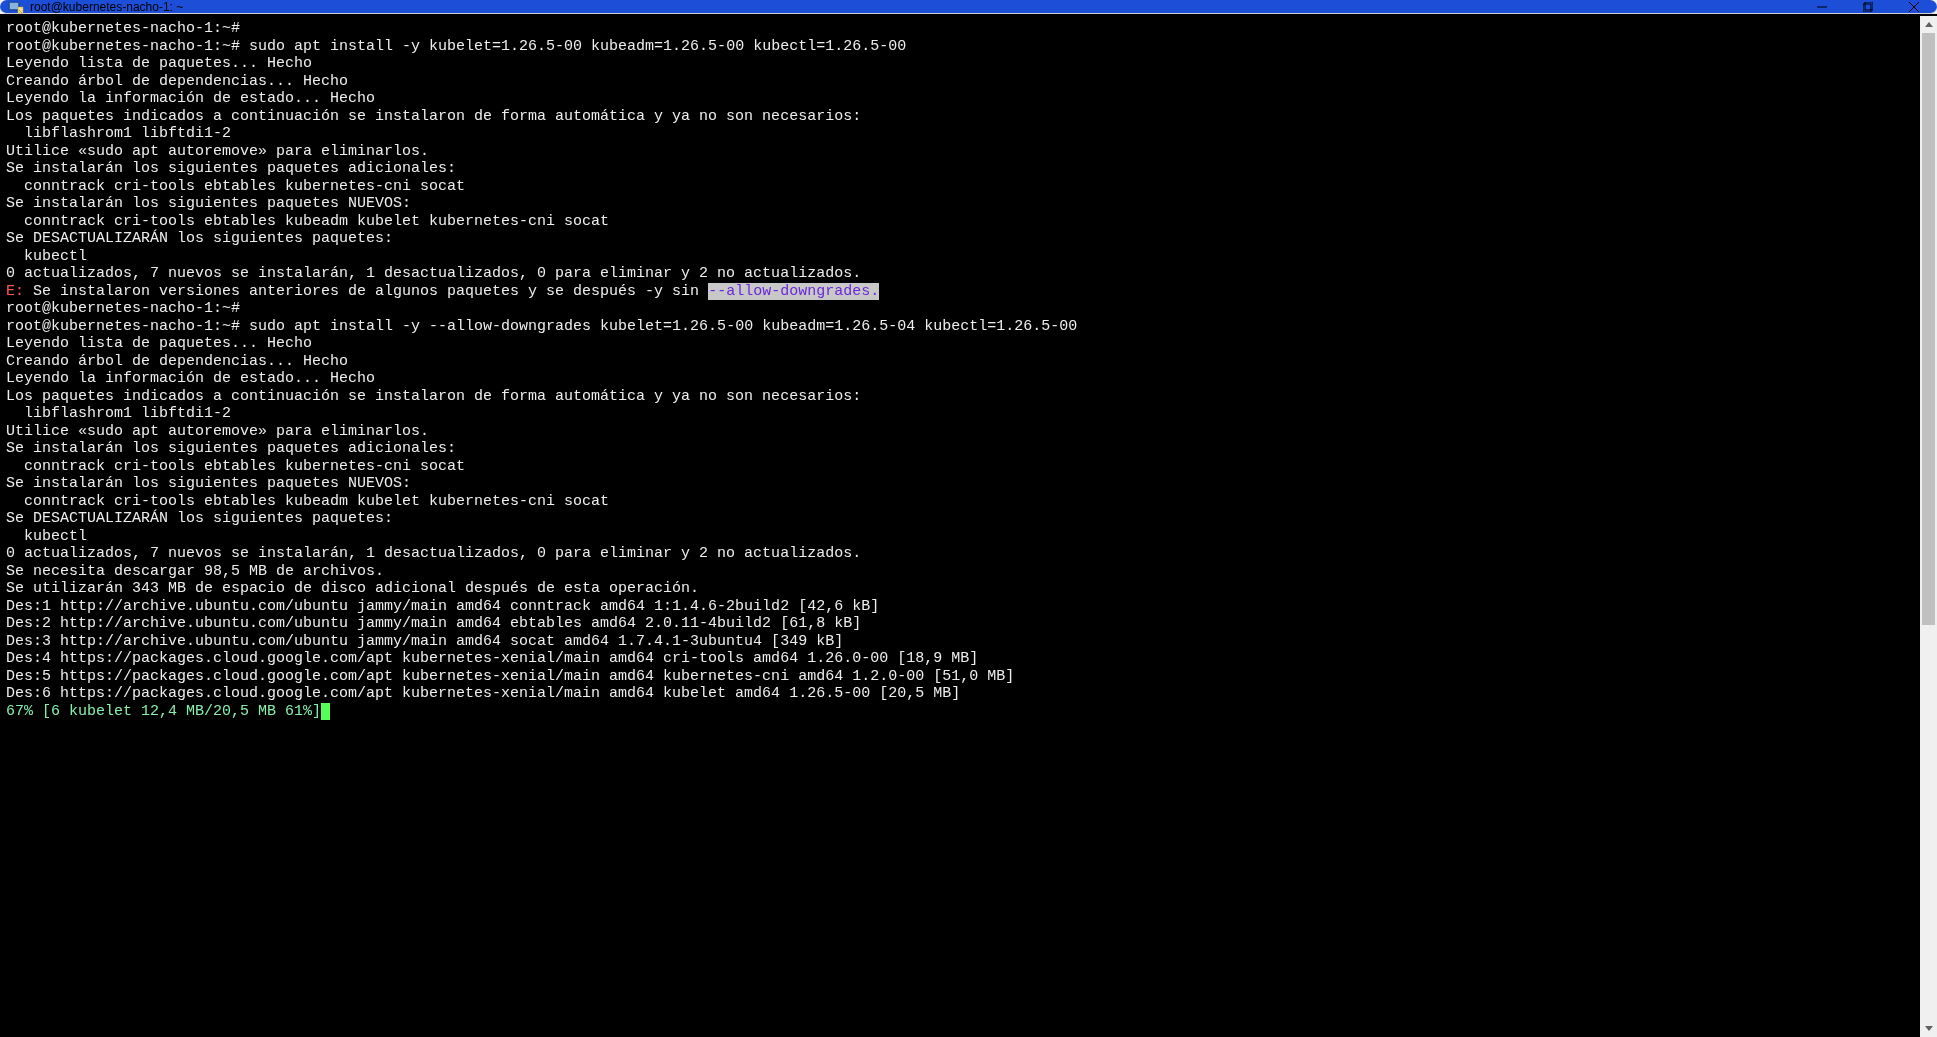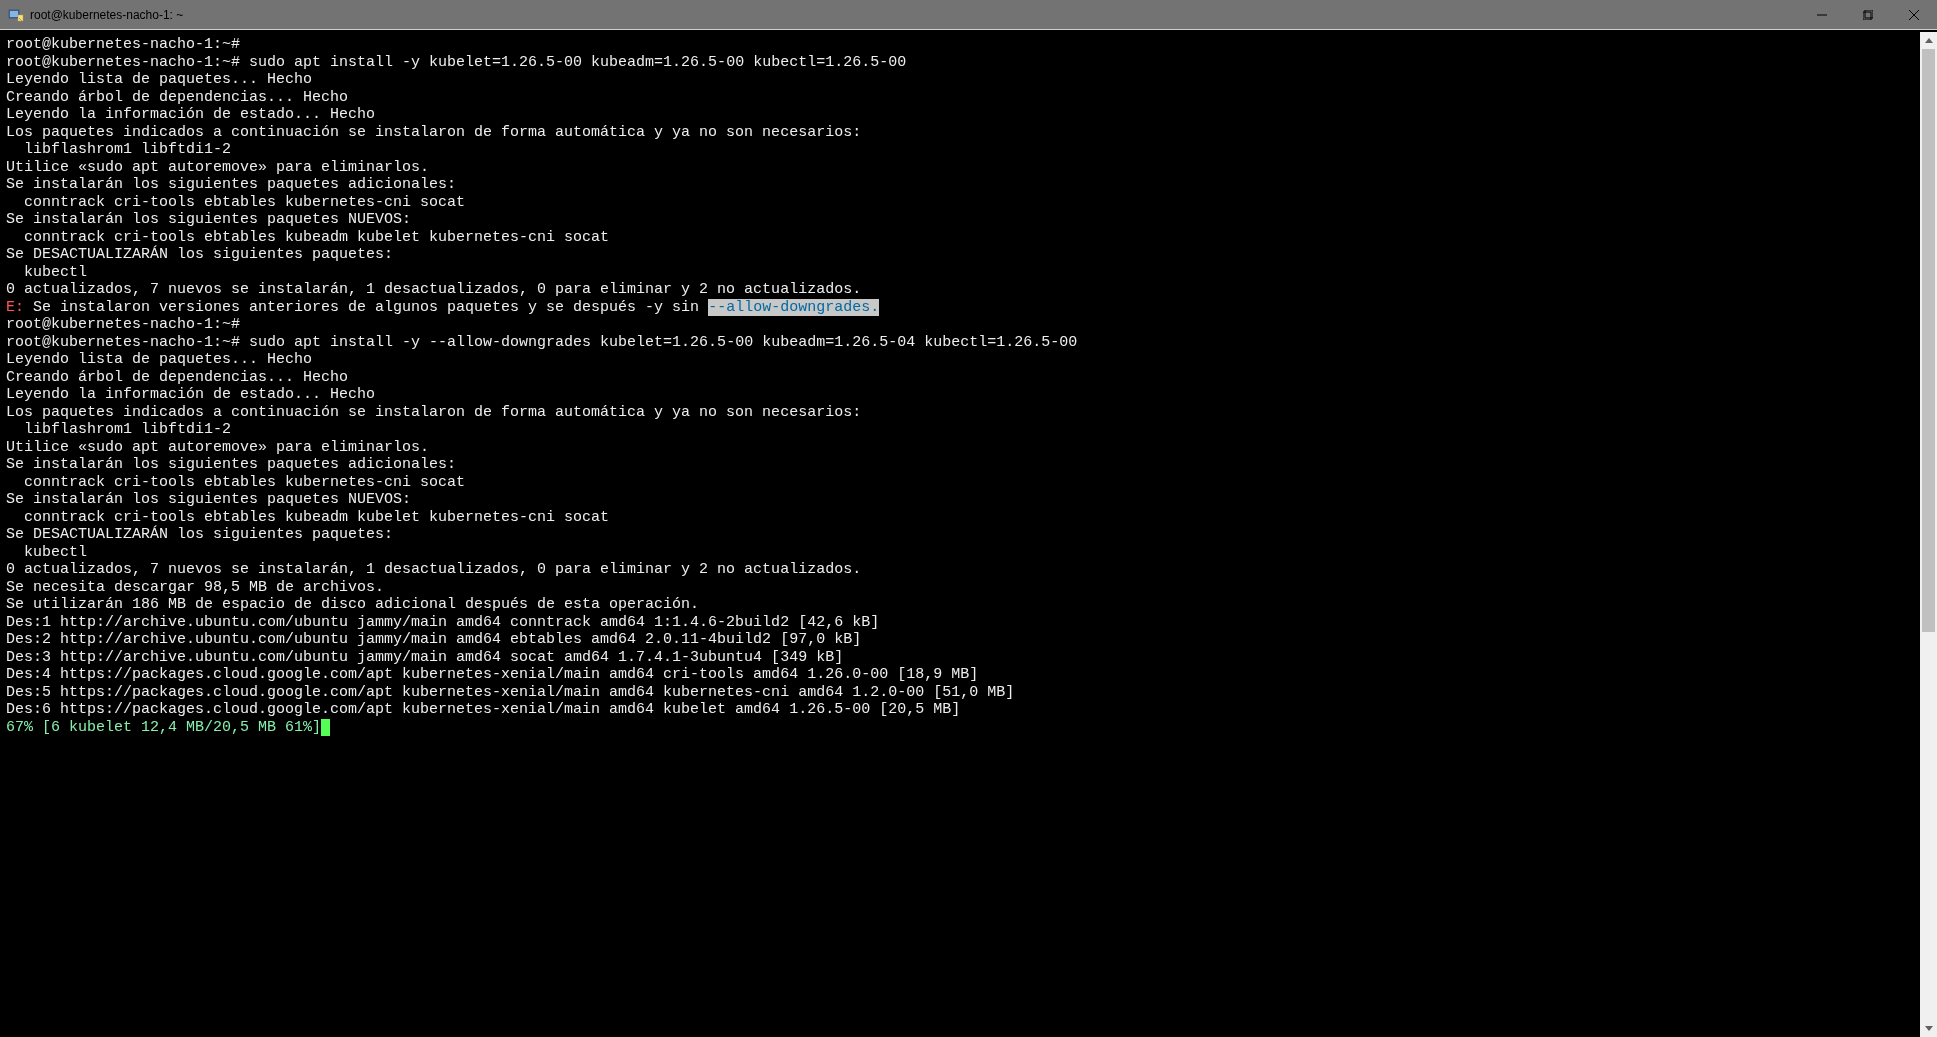--- a/index.html
+++ b/index.html
@@ -5,26 +5,27 @@
     * { margin: 0; padding: 0; box-sizing: border-box; }
     body {
       font-family: sans-serif;
       background: #f0f0f0;
       display: flex;
       flex-direction: column;
       height: 100vh;
       overflow: hidden;
     }
     .titlebar {
-      height: 30px;
-      background: #737373;
+      height: 14px;
+      background: #1d4ed8;
       display: flex;
       align-items: center;
       border-bottom: 1px solid #d0d0d0;
       user-select: none;
+      border-radius: 11px;
     }
     .titlebar-icon {
       width: 16px;
       height: 16px;
       margin: 0 6px 0 8px;
       display: inline-block;
     }
     .titlebar-icon svg { width: 100%; height: 100%; }
     .titlebar-title {
       flex: 1;
@@ -56,21 +57,21 @@
       background: #000;
       color: #eeeeee;
       font-family: "Consolas", "Liberation Mono", monospace;
       font-size: 15px;
       line-height: 17.5px;
       padding: 4px 2px 4px 6px;
       white-space: pre;
       overflow: hidden;
     }
     .terminal .err { color: #ff5555; }
-    .terminal .sel { background: #c8c8c8; color: #0369a1; }
+    .terminal .sel { background: #c8c8c8; color: #6d28d9; }
     .terminal .prog { color: #86efac; }
     .cursor {
       display: inline-block;
       width: 9px;
       height: 17px;
       background: #55ff55;
       vertical-align: bottom;
       margin-bottom: 0px;
     }
     .scrollbar {
@@ -160,23 +161,23 @@
 <span>  libflashrom1 libftdi1-2</span>
 <span>Utilice «sudo apt autoremove» para eliminarlos.</span>
 <span>Se instalarán los siguientes paquetes adicionales:</span>
 <span>  conntrack cri-tools ebtables kubernetes-cni socat</span>
 <span>Se instalarán los siguientes paquetes NUEVOS:</span>
 <span>  conntrack cri-tools ebtables kubeadm kubelet kubernetes-cni socat</span>
 <span>Se DESACTUALIZARÁN los siguientes paquetes:</span>
 <span>  kubectl</span>
 <span>0 actualizados, 7 nuevos se instalarán, 1 desactualizados, 0 para eliminar y 2 no actualizados.</span>
 <span>Se necesita descargar 98,5 MB de archivos.</span>
-<span>Se utilizarán 186 MB de espacio de disco adicional después de esta operación.</span>
+<span>Se utilizarán 343 MB de espacio de disco adicional después de esta operación.</span>
 <span>Des:1 http://archive.ubuntu.com/ubuntu jammy/main amd64 conntrack amd64 1:1.4.6-2build2 [42,6 kB]</span>
-<span>Des:2 http://archive.ubuntu.com/ubuntu jammy/main amd64 ebtables amd64 2.0.11-4build2 [97,0 kB]</span>
+<span>Des:2 http://archive.ubuntu.com/ubuntu jammy/main amd64 ebtables amd64 2.0.11-4build2 [61,8 kB]</span>
 <span>Des:3 http://archive.ubuntu.com/ubuntu jammy/main amd64 socat amd64 1.7.4.1-3ubuntu4 [349 kB]</span>
 <span>Des:4 https://packages.cloud.google.com/apt kubernetes-xenial/main amd64 cri-tools amd64 1.26.0-00 [18,9 MB]</span>
 <span>Des:5 https://packages.cloud.google.com/apt kubernetes-xenial/main amd64 kubernetes-cni amd64 1.2.0-00 [51,0 MB]</span>
 <span>Des:6 https://packages.cloud.google.com/apt kubernetes-xenial/main amd64 kubelet amd64 1.26.5-00 [20,5 MB]</span>
 <span class="prog">67% [6 kubelet 12,4 MB/20,5 MB 61%]</span><span class="cursor"></span></div>
   <div class="scrollbar">
     <div class="sb-btn">
       <svg width="8" height="5" viewBox="0 0 8 5">
           <polygon points="4,0 8,5 0,5"></polygon>
         </svg>

